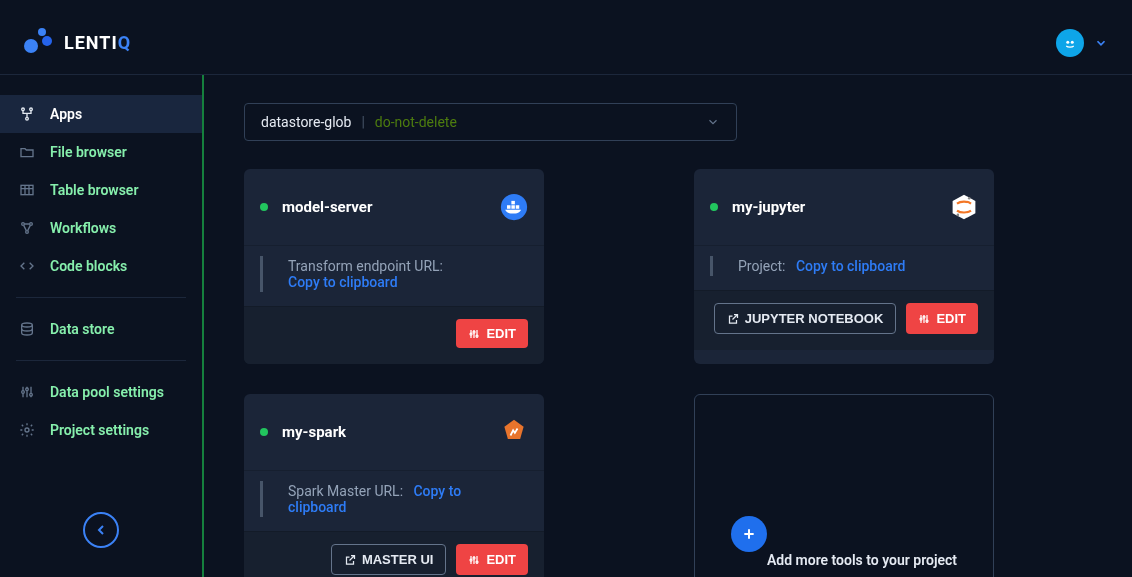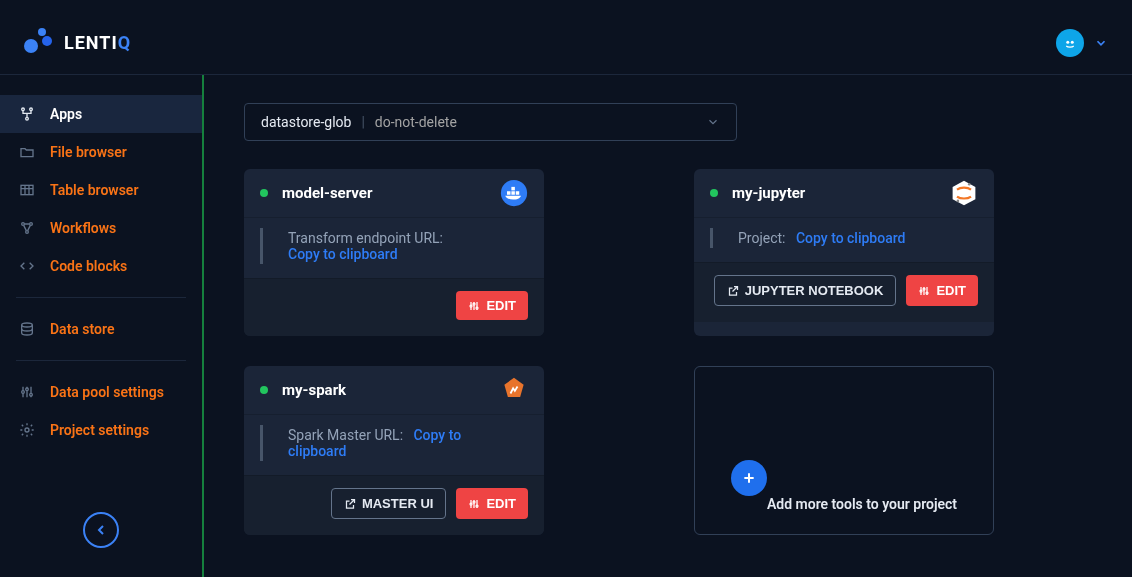--- a/index.html
+++ b/index.html
@@ -12,35 +12,35 @@
   .logo-dot.b { top:11px; left:0; width:14px; height:14px;}
   .logo-dot.c { top:8px; left:18px; width:10px; height:10px; background:#2563eb; border-radius:50%;}
   .logo-text { font-weight:700; letter-spacing:1px; font-size:18px; color:#fff; }
   .logo-text .accent { color:#3b82f6; }
   .user-area { display:flex; align-items:center; gap:10px; cursor:pointer; }
   .avatar { width:28px; height:28px; border-radius:50%; background:#0ea5e9; display:flex; align-items:center; justify-content:center; }
   .chev-down { color:#3b82f6; }
   .shell { display:flex; height: calc(100% - 64px); }
   .sidebar { width:204px; border-right:2px solid #15803d; padding-top:16px; display:flex; flex-direction:column;}
   .nav-group { padding: 4px 0; }
-  .nav-item { display:flex; align-items:center; gap:14px; padding:10px 18px; font-size:14px; color:#f97316; font-weight:600; cursor:pointer; }
+  .nav-item { display:flex; align-items:center; gap:14px; padding:10px 18px; font-size:14px; color:#86efac; font-weight:600; cursor:pointer; }
   .nav-item.active { background:#19263e; color:#fff; border-left:3px solid transparent; padding-left:15px; }
   .nav-icon { width:18px; height:18px; color:#64748b; display:flex; align-items:center; justify-content:center; flex-shrink:0; }
   .nav-item.active .nav-icon { color:#e2e8f0; }
   .nav-divider { height:1px; background:#1c273b; margin: 8px 16px; }
   .collapse-arrow { margin-top:auto; margin-bottom:40px; align-self:center; width:36px; height:36px; border:2px solid #3b82f6; border-radius:50%; display:flex; align-items:center; justify-content:center; color:#3b82f6; cursor:pointer; }
   .main { flex:1; padding: 28px 40px; overflow:auto; }
   .selector { width:493px; border:1px solid #314057; border-radius:4px; padding:10px 16px; display:flex; align-items:center; cursor:pointer; font-size:14px; margin-bottom:28px; }
   .selector .p1 { color:#e5eaf2; }
   .selector .sep { color:#475569; margin:0 10px; }
-  .selector .p2 { color:#a3a3a3; }
+  .selector .p2 { color:#4d7c0f; }
   .selector .chev { margin-left:auto; color:#64748b; }
   .grid { display:grid; grid-template-columns: 300px 300px; column-gap:150px; row-gap:30px; }
   .card { background:#1b2538; border-radius:6px; overflow:hidden; }
-  .card-head { display:flex; align-items:center; padding:10px 16px; }
+  .card-head { display:flex; align-items:center; padding:24px 16px; }
   .status-dot { width:8px; height:8px; border-radius:50%; background:#22c55e; margin-right:14px; }
   .card-title { font-weight:700; font-size:15px; color:#fff; }
   .card-logo { margin-left:auto; width:28px; height:28px; display:flex; align-items:center; justify-content:center; }
   .card-body { padding:10px 16px 14px 16px; border-top:1px solid rgba(0,0,0,0.15); }
   .info-row { border-left:3px solid #475569; padding:2px 25px; font-size:14px; }
   .info-label { color:#94a3b8; }
   .link { color:#2e7cf6; cursor:pointer; font-weight:500; }
   .card-foot { padding:12px 16px 16px 16px; display:flex; gap:10px; justify-content:flex-end; border-top:1px solid rgba(0,0,0,0.15); background:#17202f;}
   .btn { border-radius:4px; padding:7px 12px; font-size:13px; font-weight:700; cursor:pointer; display:inline-flex; align-items:center; gap:6px; border:none; }
   .btn-outline { background:transparent; border:1px solid #64748b; color:#e5eaf2; }

